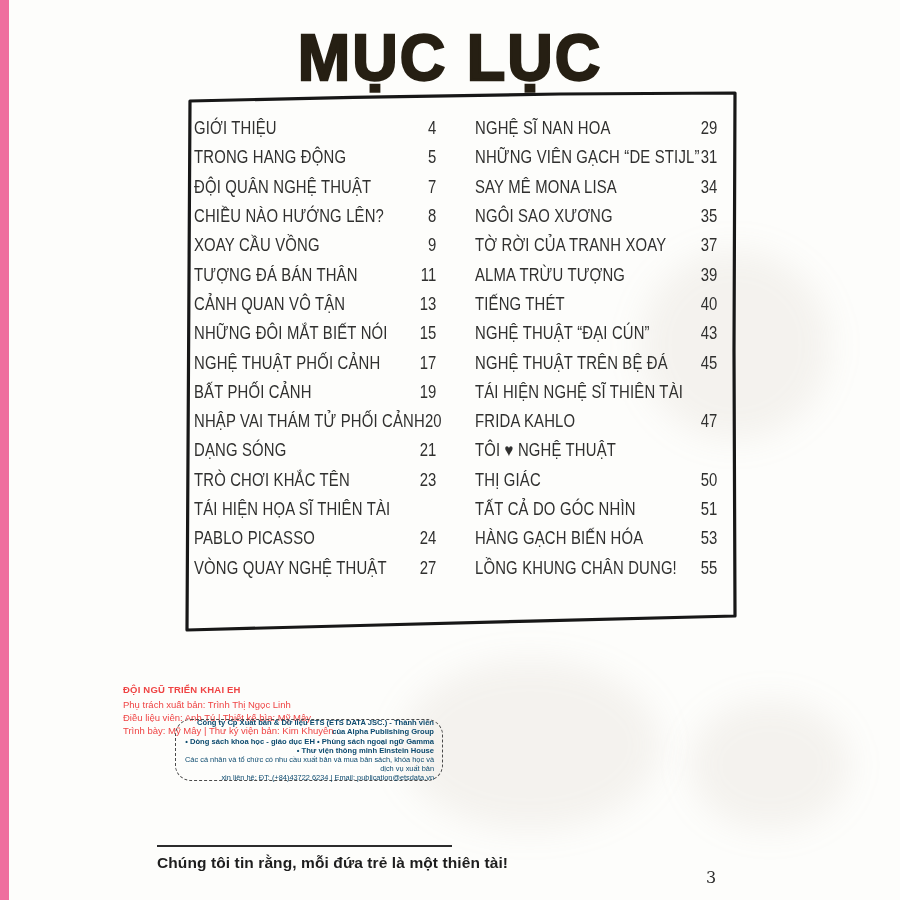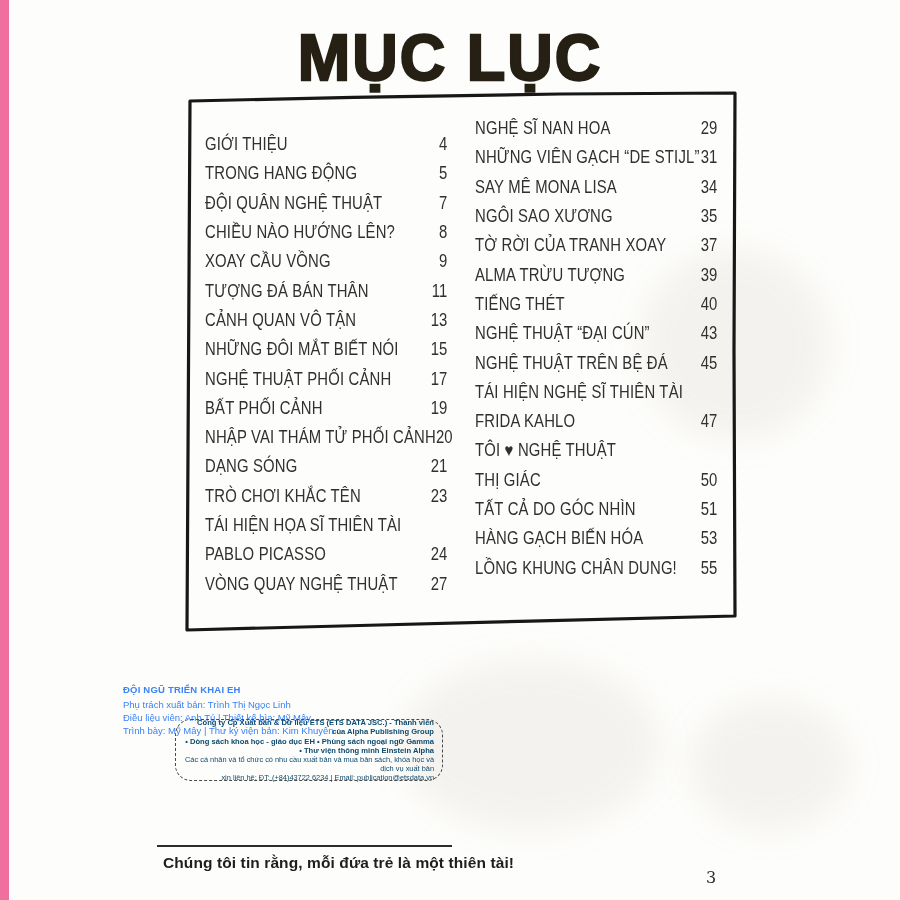--- a/index.html
+++ b/index.html
@@ -24,51 +24,51 @@
     font-size:63px;font-weight:bold;letter-spacing:2px;
     color:#261f13;-webkit-text-stroke:2.2px #261f13;
     transform:scaleY(1.04);
   }
 
   
   .frame-svg{position:absolute;left:0;top:0;width:900px;height:900px;pointer-events:none;}
 
   
   .toc-col{position:absolute;top:114px;}
-  .toc-col.left{left:205px;margin-top:16px;}
+  .toc-col.left{left:194px;}
   .toc-col.right{left:475px;}
   .toc-row{
     height:29.3px;width:285px;
     display:flex;justify-content:space-between;align-items:center;
     transform:scaleX(0.85);transform-origin:left center;
     color:#30302f;
   }
   .toc-label{font-size:17.5px;letter-spacing:0.2px;white-space:nowrap;}
   .toc-page{font-size:17.5px;}
 
   
-  .credits{position:absolute;left:123px;top:684px;color:#3b82f6;}
+  .credits{position:absolute;left:123px;top:684px;color:#ef4444;}
   .credits-heading{font-size:9.5px;font-weight:bold;letter-spacing:0.2px;margin-bottom:3px;}
   .credits-line{font-size:9.5px;line-height:13px;}
 
   
   .pubbox{
     position:absolute;left:175px;top:719px;width:268px;height:62px;
     border:1.6px dashed #4a4a4a;border-radius:16px;
     display:flex;flex-direction:column;justify-content:center;
     text-align:right;color:#0c4a6e;padding:2px 8px;box-sizing:border-box;
   }
   .pub-bold{font-size:7.6px;font-weight:bold;line-height:9.2px;}
   .pub-normal{font-size:7.4px;line-height:9px;}
   .pub-gap{height:3px;}
 
   
   .tagline-rule{position:absolute;left:157px;top:845px;width:295px;height:2.4px;background:#2c2c2c;}
   .tagline{
-    position:absolute;left:163px;top:854px;width:420px;
+    position:absolute;left:157px;top:854px;width:420px;
     font-size:15.5px;font-weight:bold;color:#1e1e1e;letter-spacing:0.1px;
   }
 
   
   .folio{
     position:absolute;left:706px;top:868px;
     font-family:"DejaVu Serif",serif;font-size:16px;color:#2a2a2a;
   }
 </style>
 </head>
@@ -229,21 +229,21 @@
         <div class="credits-line">Phụ trách xuất bản: Trình Thị Ngọc Linh</div>
         <div class="credits-line">Điều liệu viên: Anh Tú | Thiết kế bìa: Mỹ Mây</div>
         <div class="credits-line">Trình bày: Mỹ Mây | Thư ký viện bản: Kim Khuyên</div>
       </div>
   </div>
 
   <div class="pubbox">
     <div id="pub-bold">
         <div class="pub-bold">Công ty Cp Xuất bản &amp; Dữ liệu ETS (ETS DATA JSC.) - Thành viên của Alpha Publishing Group</div>
         <div class="pub-bold">• Dòng sách khoa học - giáo dục EH  • Phùng sách ngoại ngữ Gamma</div>
-        <div class="pub-bold">• Thư viện thông minh Einstein Alpha</div>
+        <div class="pub-bold">• Thư viện thông minh Einstein House</div>
       </div>
     <div class="pub-gap"></div>
     <div id="pub-normal">
         <div class="pub-normal">Các cá nhân và tổ chức có nhu cầu xuất bản và mua bản sách, khóa học và dịch vụ xuất bản</div>
         <div class="pub-normal">xin liên hệ: ĐT: (+84)43722 6234 | Email: publication@etsdata.vn</div>
       </div>
   </div>
 
   <div class="tagline-rule"></div>
   <div class="tagline">Chúng tôi tin rằng, mỗi đứa trẻ là một thiên tài!</div>

